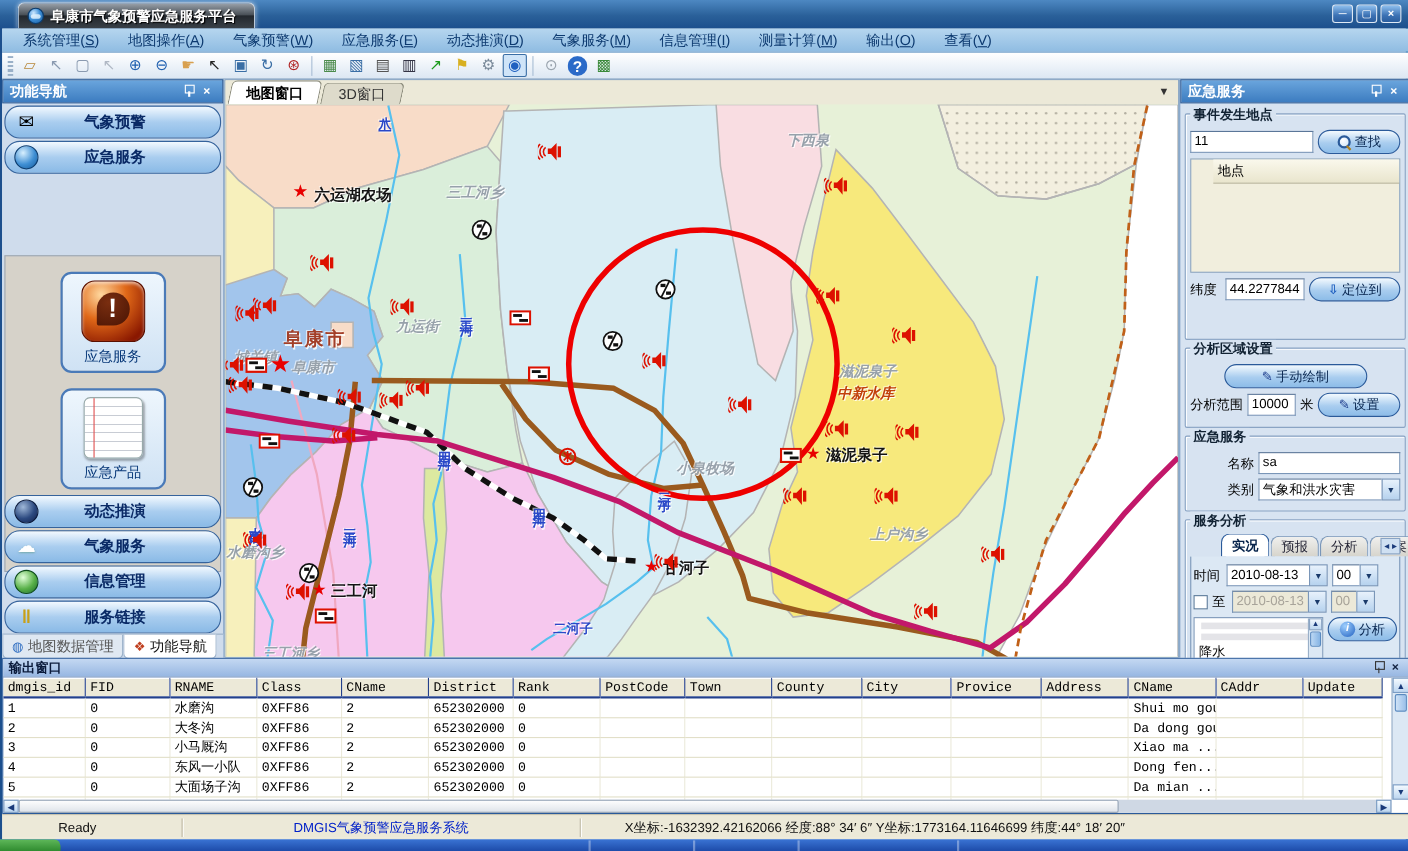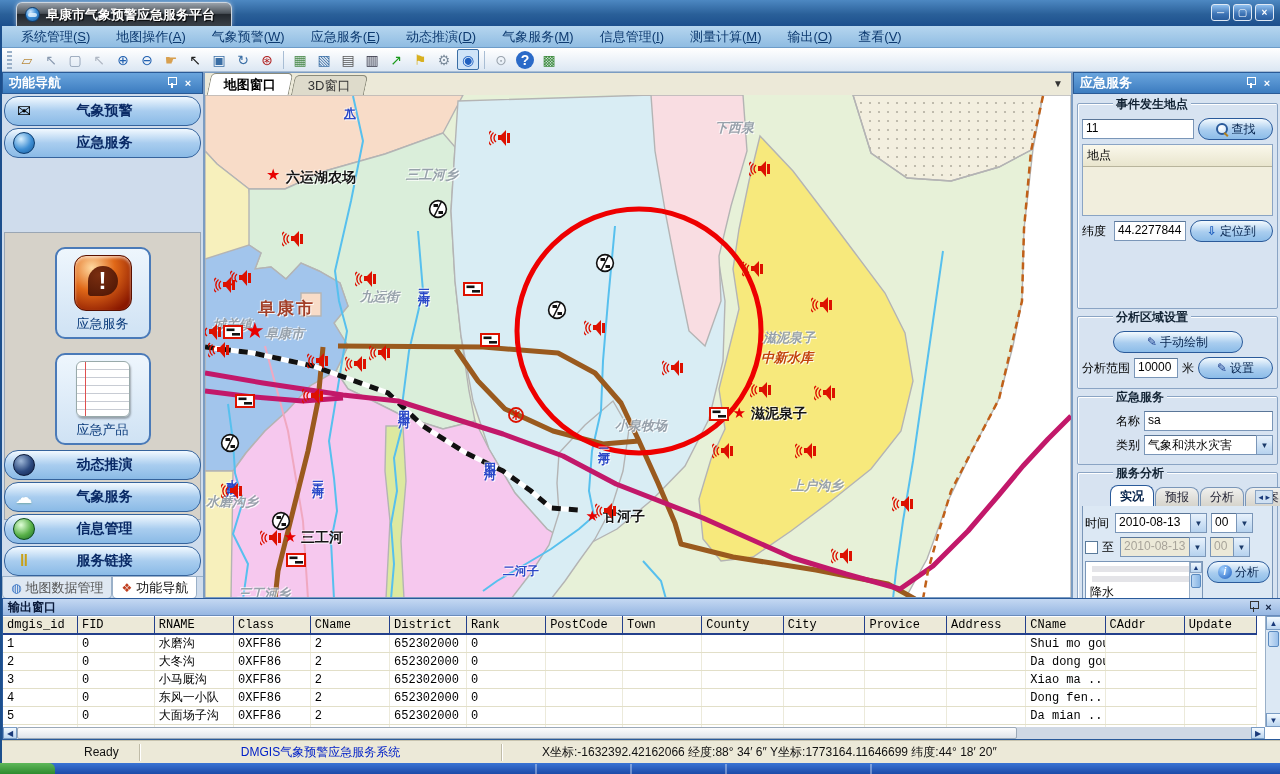--- a/index.html
+++ b/index.html
@@ -94,21 +94,21 @@
   .lbl-river { color:#2a48c8; font-size:12px; font-weight:bold; }
   .lbl-vert { writing-mode:vertical-rl; letter-spacing:3px; }
   .marker { position:absolute; pointer-events:none; }
   .star-m { color:#e80000; text-shadow:none; line-height:1; }
 
   
   .right-panel { position:absolute; left:1070px; top:0; width:210px; height:526px; background:#d7e3f1; border-left:1px solid #7b9cc2; font-size:12px; }
   .rp-body { position:absolute; left:0; right:0; top:22px; bottom:0; padding:2px 4px; }
   .fieldset { position:relative; border:1px solid #8aa4c4; border-radius:2px; margin-top:7px; padding:10px 4px 5px 4px;
     box-shadow:inset 1px 1px 0 #fff; }
-  .fieldset > .legend { position:absolute; left:4px; top:-8px; background:#d7e3f1; padding:0 3px; font-size:12px; color:#123; font-weight:bold;margin-left:31px; }
+  .fieldset > .legend { position:absolute; left:4px; top:-8px; background:#d7e3f1; padding:0 3px; font-size:12px; color:#123; font-weight:bold; }
   .row { display:flex; align-items:center; gap:4px; margin:4px 0; }
   .tfield { background:#fff; border:1px solid #7a96b8; border-top-color:#5a7698; height:20px; padding:1px 3px; font-size:12px; overflow:hidden; white-space:nowrap; }
   .pill-btn { border:1px solid #2a5a9a; border-radius:11px; background:linear-gradient(#f4fafe,#a9cdef 55%,#8cbce8);
     height:22px; display:inline-flex; align-items:center; justify-content:center; gap:3px; padding:0 8px; font-size:12px; color:#06244e; cursor:pointer; white-space:nowrap; }
   .list-box { background:#f1eedd; border:1px solid #8aa4c4; }
   .list-head { background:linear-gradient(#faf8ec,#e9e5cd); border-bottom:1px solid #b8b49c; padding:2px 4px; font-size:12px; }
   .combo { display:flex; }
   .combo .tfield { flex:1; border-right:none; }
   .combo-btn { width:17px; height:20px; background:linear-gradient(#e8f2fc,#b6d2ee); border:1px solid #7a96b8; font-size:8px; color:#1a3a6a;
     display:flex; align-items:center; justify-content:center; cursor:pointer; }
@@ -641,21 +641,21 @@
 
         <div class="fieldset" style="height:206px;">
           <span class="legend">事件发生地点</span>
           <div class="row">
             <div class="tfield" style="width:112px;">11</div>
             <div class="pill-btn" style="flex:1;">
               <span class="lens-ic"></span>
               <span>查找</span>
             </div>
           </div>
-          <div class="list-box" style="height:72px;">
+          <div class="list-box" style="height:104px;padding-left:20px;">
             <div class="list-head">地点</div>
           </div>
           <div class="row">
             <span style="width:28px;">纬度</span>
             <div class="tfield" style="width:72px;">44.2277844</div>
             <div class="pill-btn" style="flex:1; padding:0 4px;">
               <span class="arrow-ic">⇩</span>
               <span>定位到</span>
             </div>
           </div>
@@ -911,21 +911,21 @@
     </div>
     <div class="out-hsb">
       <div class="a">◀</div>
       <div class="th"></div>
       <div style="flex:1;"></div>
       <div class="a">▶</div>
     </div>
   </div>
 
   <div class="statusbar">
-    <div class="sb-seg" style="width:138px; padding-left:82px;">Ready</div>
+    <div class="sb-seg" style="width:164px; padding-left:51px;">Ready</div>
     <div class="sb-seg sb-sys">DMGIS气象预警应急服务系统</div>
     <div class="sb-seg sb-coords" style="border-right:none;">X坐标:-1632392.42162066 经度:88° 34′ 6″    Y坐标:1773164.11646699 纬度:44° 18′ 20″</div>
   </div>
 
   <div class="taskbar">
     <div class="tb-start"></div>
     <div class="tb-seg" style="left:535px;"></div>
     <div class="tb-seg" style="left:630px;"></div>
     <div class="tb-seg" style="left:725px;"></div>
     <div class="tb-seg" style="left:870px;"></div>

